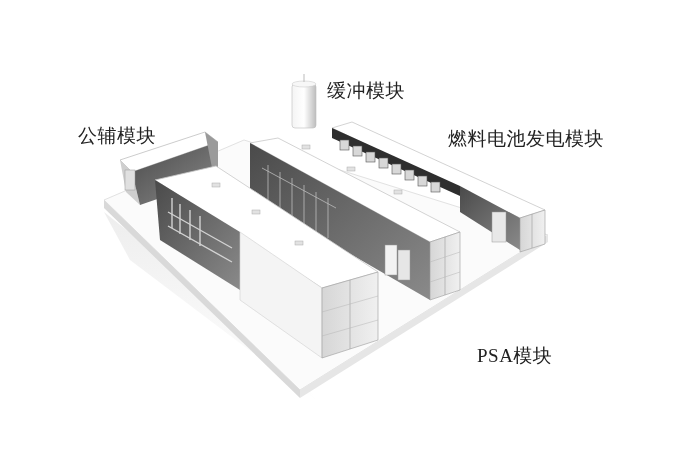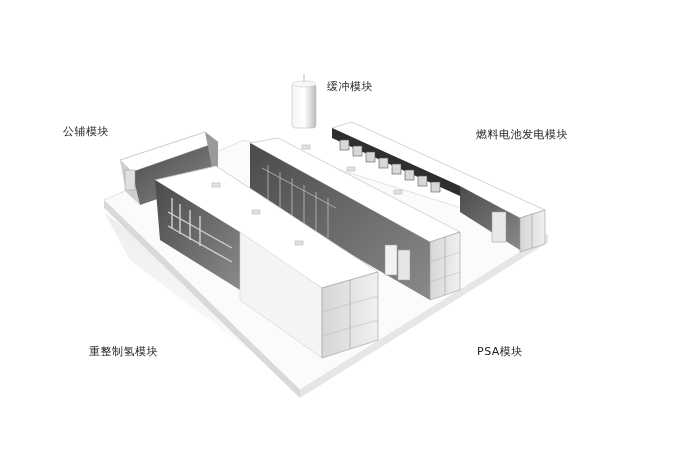--- a/index.html
+++ b/index.html
@@ -1,20 +1,20 @@
 <!DOCTYPE html>
 <html><head>
 <meta charset="utf-8">
 <style>
   html, body { margin: 0; padding: 0; background: #ffffff; }
   body { width: 680px; height: 460px; position: relative; overflow: hidden;
          font-family: "DejaVu Sans", "Liberation Sans", sans-serif; }
   .stage { position: absolute; left: 0; top: 0; width: 680px; height: 460px; }
-  .label { position: absolute; font-size: 11px; color: #222222; white-space: nowrap;
-           letter-spacing: 0.5px; line-height: 1; }
+  .label { position: absolute; font-size: 19px; color: #222222; white-space: nowrap;
+           letter-spacing: 0.5px; line-height: 1; font-family: Liberation Serif, serif; }
   svg { position: absolute; left: 0; top: 0; }
 </style>
 </head>
 <body>
 
 <div class="stage">
 
   <svg width="680" height="460" viewBox="0 0 680 460">
     <defs>
       <linearGradient id="interior" x1="0" y1="0" x2="1" y2="1">
@@ -124,18 +124,17 @@
       <rect x="212" y="183" width="8" height="4"></rect>
       <rect x="252" y="210" width="8" height="4"></rect>
       <rect x="295" y="241" width="8" height="4"></rect>
       <rect x="302" y="145" width="8" height="4"></rect>
       <rect x="347" y="167" width="8" height="4"></rect>
       <rect x="394" y="190" width="8" height="4"></rect>
     </g>
   </svg>
 
   <div class="label" style="left:327px; top:81px;">缓冲模块</div>
-  <div class="label" style="left:63px; top:126px;">公辅模块</div>
-  <div class="label" style="left:476px; top:129px;">燃料电池发电模块</div>
-  <div class="label" style="left:89px; top:346px;">重整制氢模块</div>
+  <div class="label" style="left:78px; top:126px;">公辅模块</div>
+  <div class="label" style="left:448px; top:129px;">燃料电池发电模块</div>
   <div class="label" style="left:477px; top:346px;">PSA模块</div>
 
 </div>
 
 </body></html>

